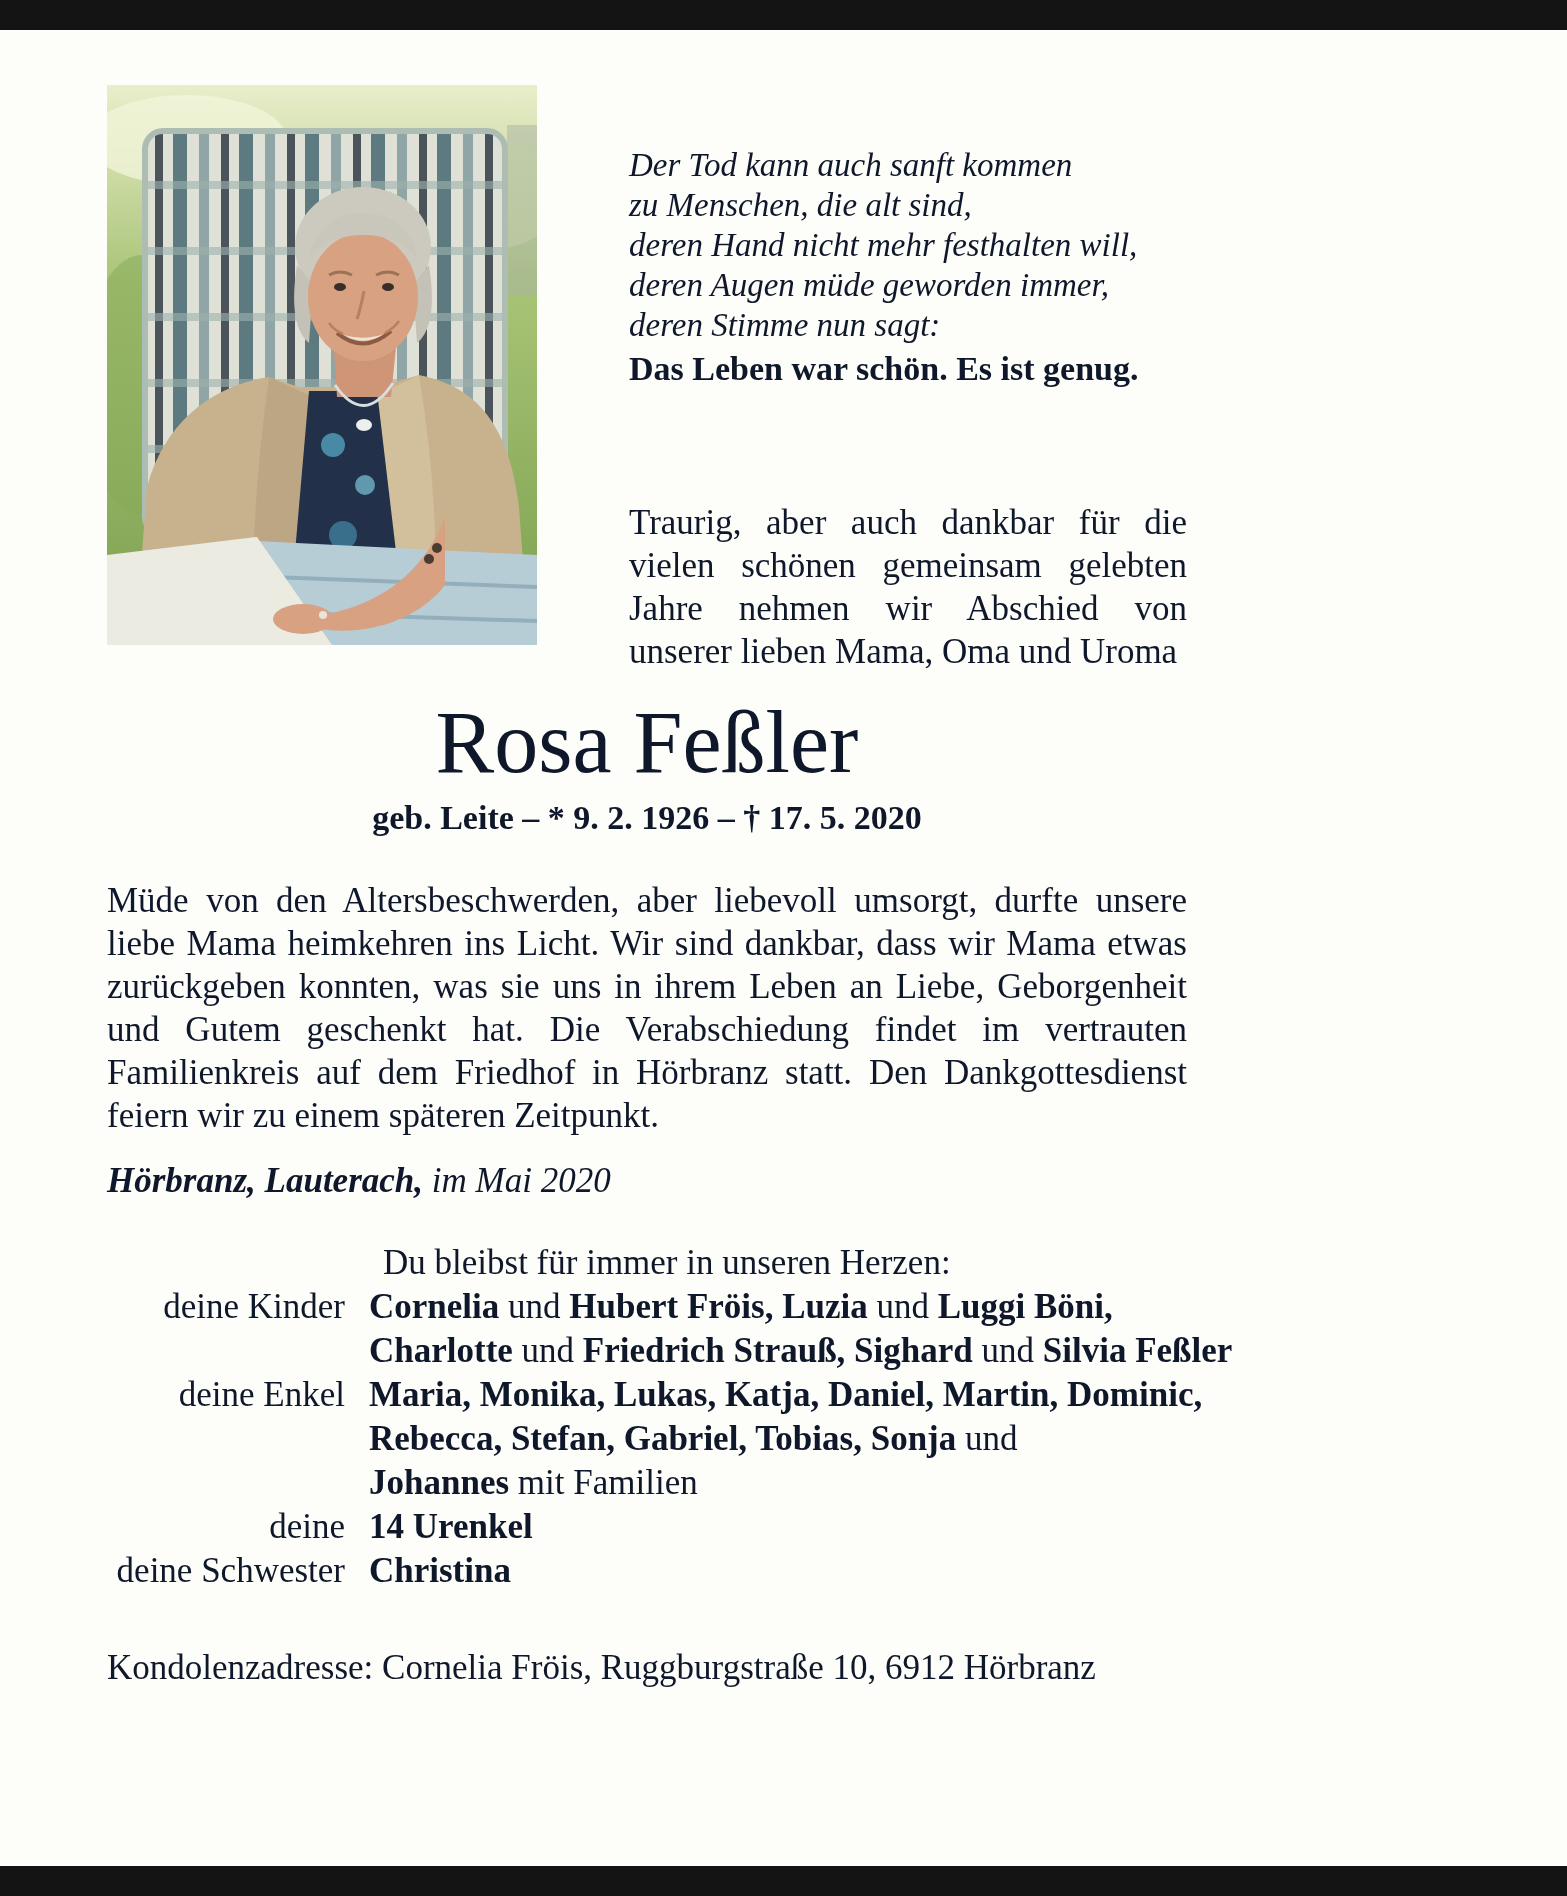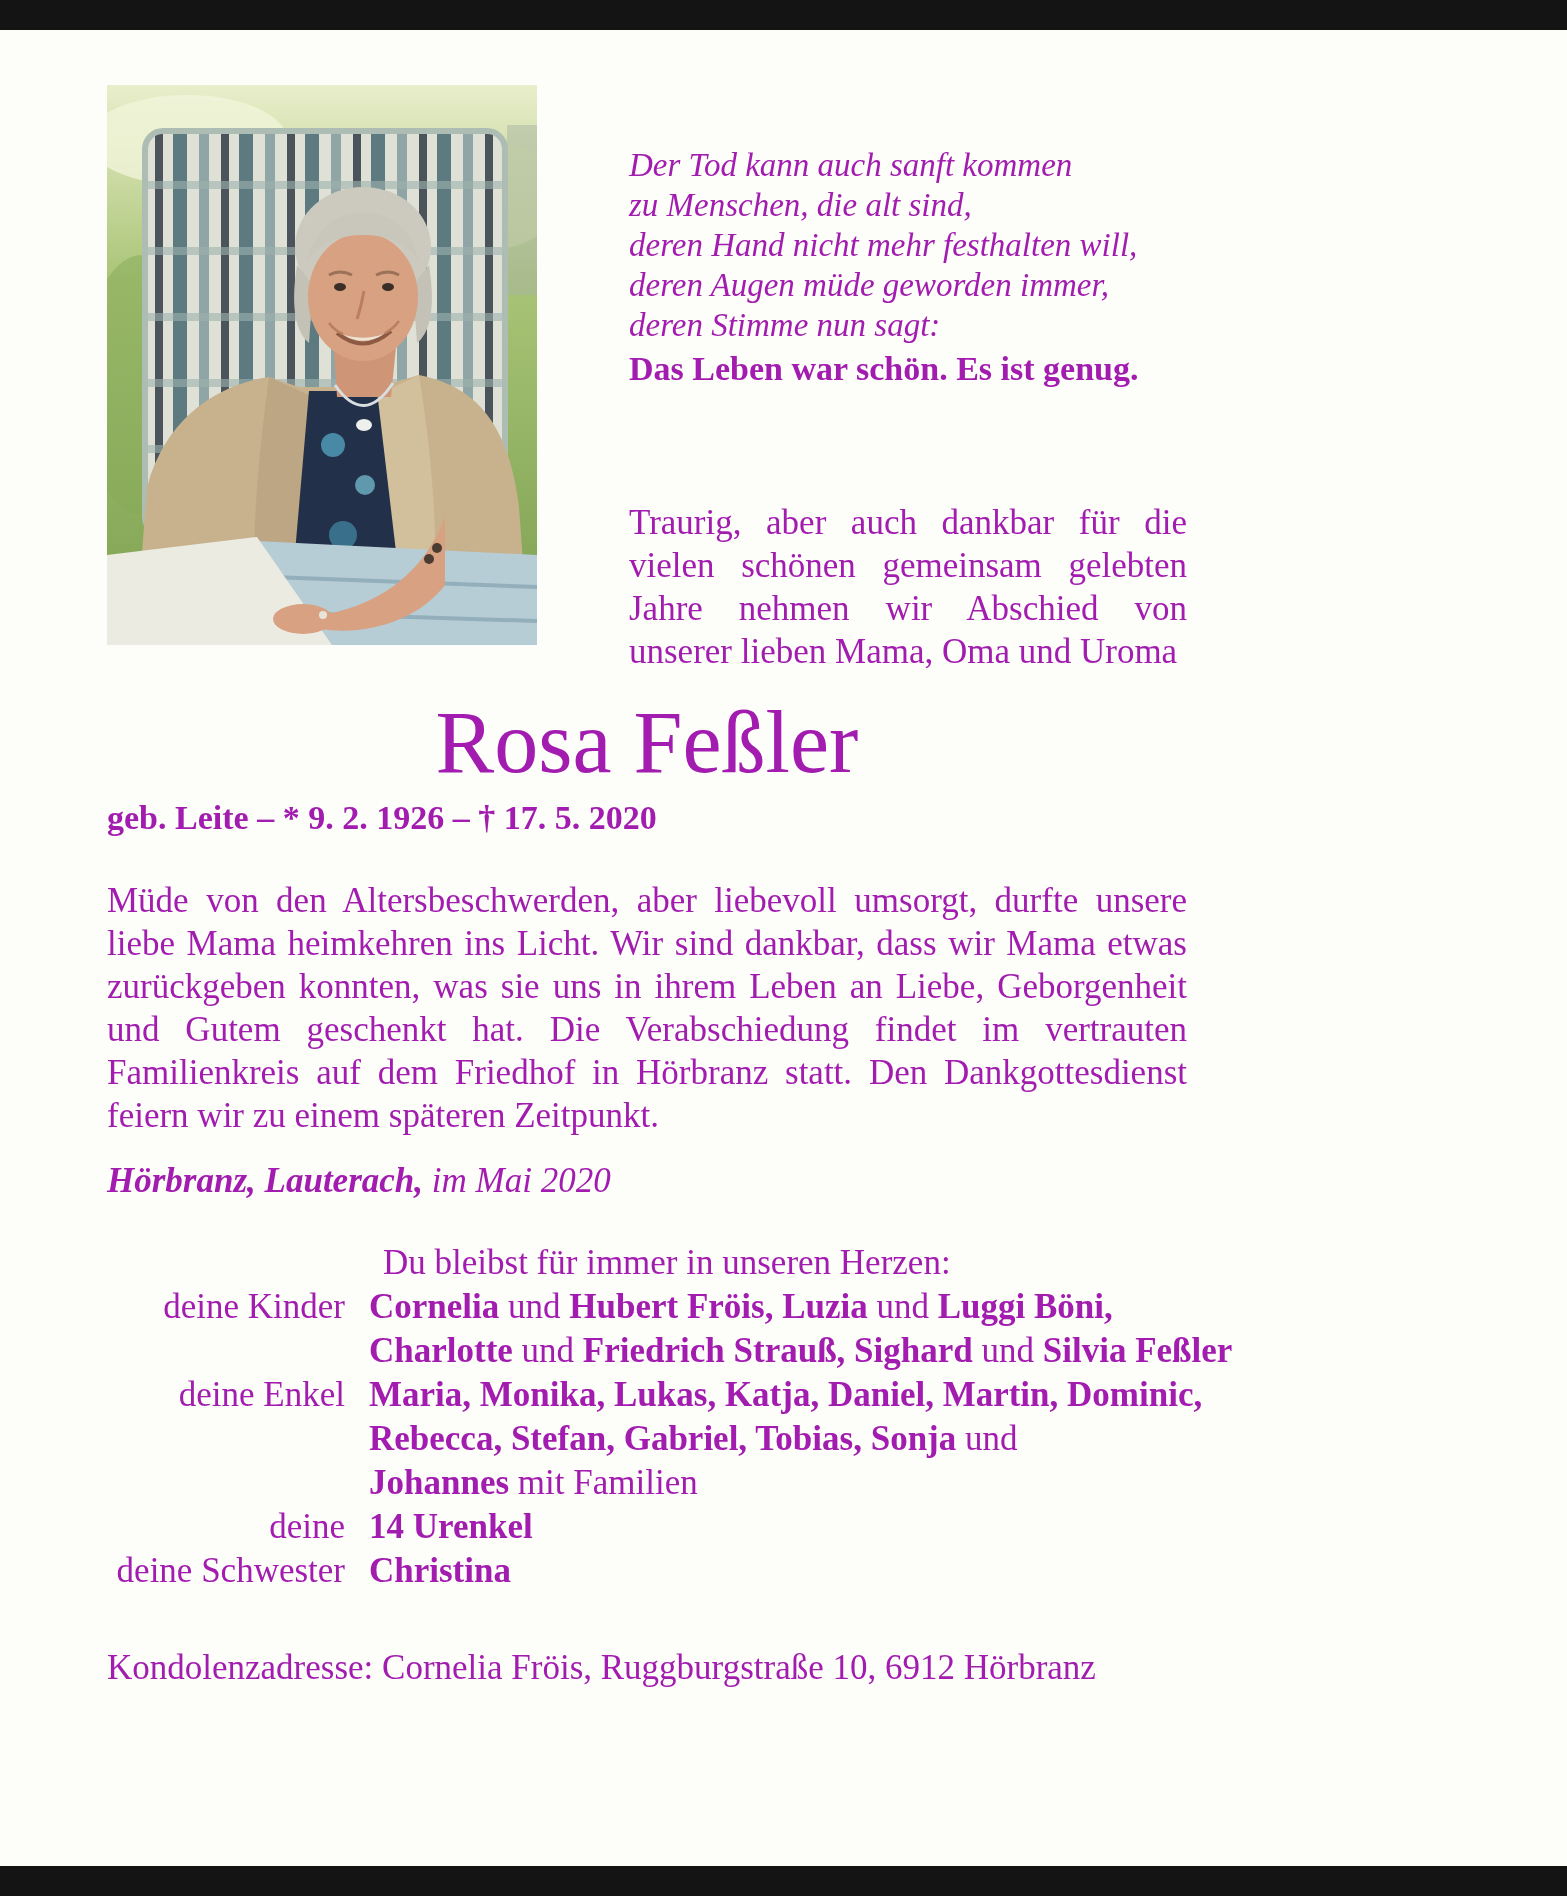--- a/index.html
+++ b/index.html
@@ -1,41 +1,41 @@
 <!DOCTYPE html>
 <html><head>
 <meta charset="utf-8">
 <style>
   * { margin:0; padding:0; box-sizing:border-box; }
   html,body { background:#ffffff; }
   .page {
     position:relative;
     width:1567px; height:1896px;
     background:#fdfdfa;
-    color:#a21caf;
+    color:#0f172a;
     font-family:"Liberation Serif", serif;
     overflow:hidden;
   }
   .bar { position:absolute; left:0; width:100%; height:30px; background:#141414; }
   .bar-top { top:0; }
   .bar-bottom { bottom:0; }
   .content { position:absolute; top:30px; left:107px; width:1080px; }
 
   .top-section { display:flex; margin-top:55px; }
   .photo-frame { flex:0 0 430px; width:430px; height:560px; overflow:hidden; }
   .photo-frame svg { display:block; width:430px; height:560px; }
   .right-col { margin-left:92px; width:558px; }
 
   .poem { margin-top:60px; font-style:italic; font-size:33px; line-height:40px; }
   .poem-closing { font-style:normal; font-weight:bold; font-size:34px; margin-top:4px; }
 
   .intro { margin-top:112px; font-size:35px; line-height:43px; text-align:justify; }
 
   .name { margin-top:24px; text-align:center; font-size:88px; font-weight:normal; line-height:1.05; }
-  .dates { margin-top:10px; text-align:left; font-weight:bold; font-size:34px; }
+  .dates { margin-top:10px; text-align:center; font-weight:bold; font-size:34px; }
 
   .obituary { margin-top:42px; font-size:35px; line-height:43px; text-align:justify; }
 
   .dateline { margin-top:24px; font-size:35px;font-style:italic; }
   .bold { font-weight:bold; }
 
   .remembrance { margin-top:40px; margin-left:276px; font-size:35px; line-height:44px; }
 
   .family { font-size:35px; line-height:44px; }
   .family-row { display:grid; grid-template-columns:238px 1fr; column-gap:24px; }

